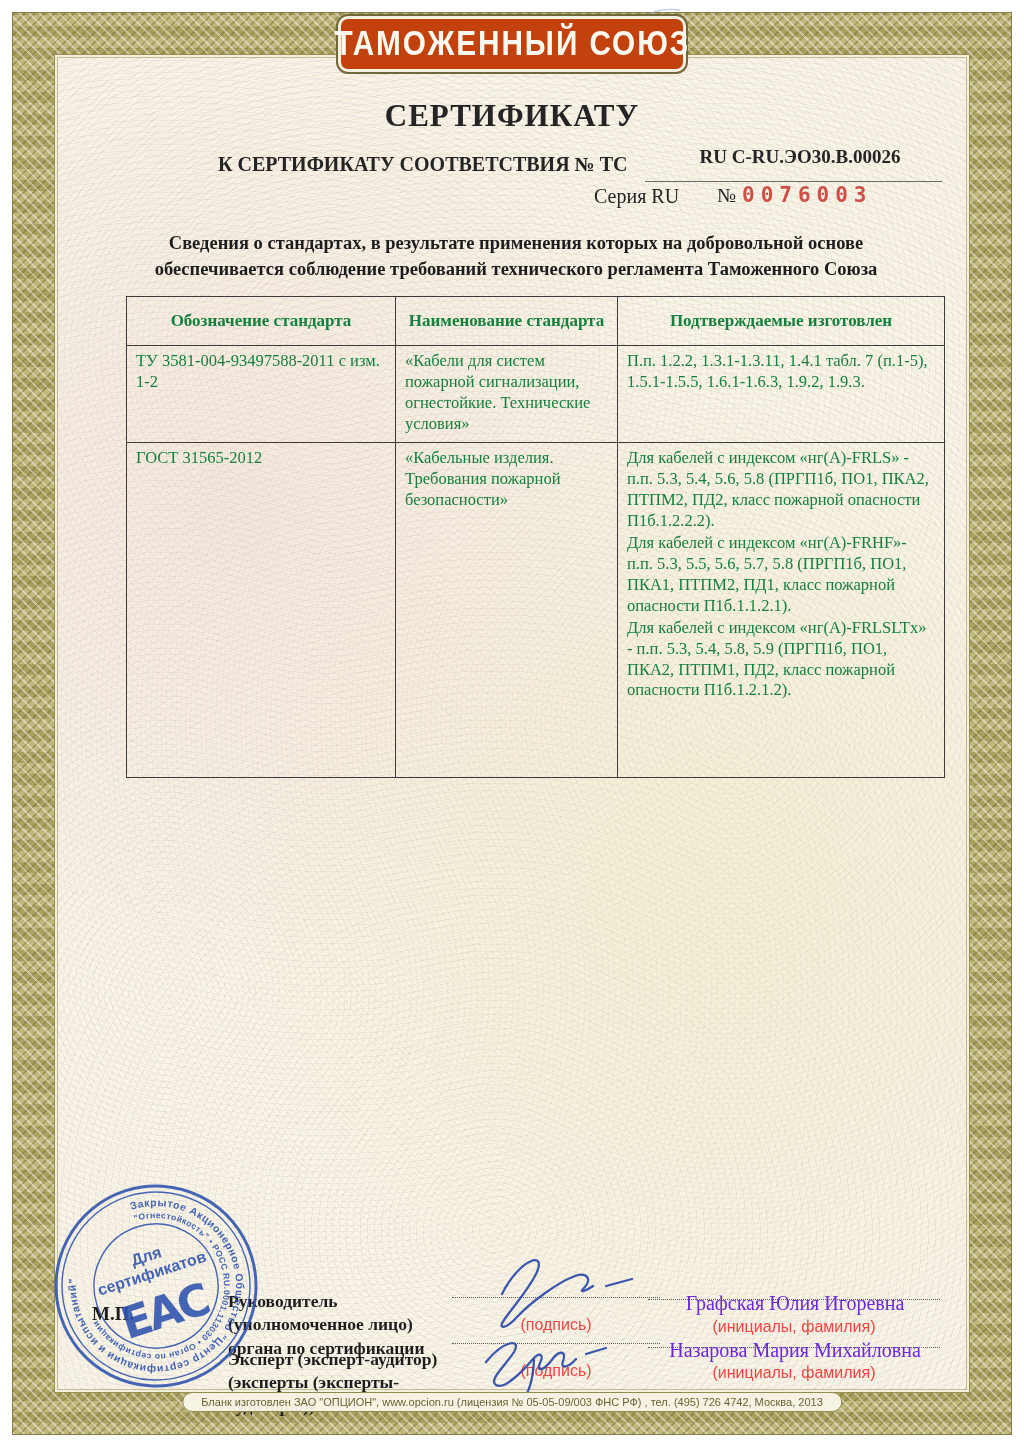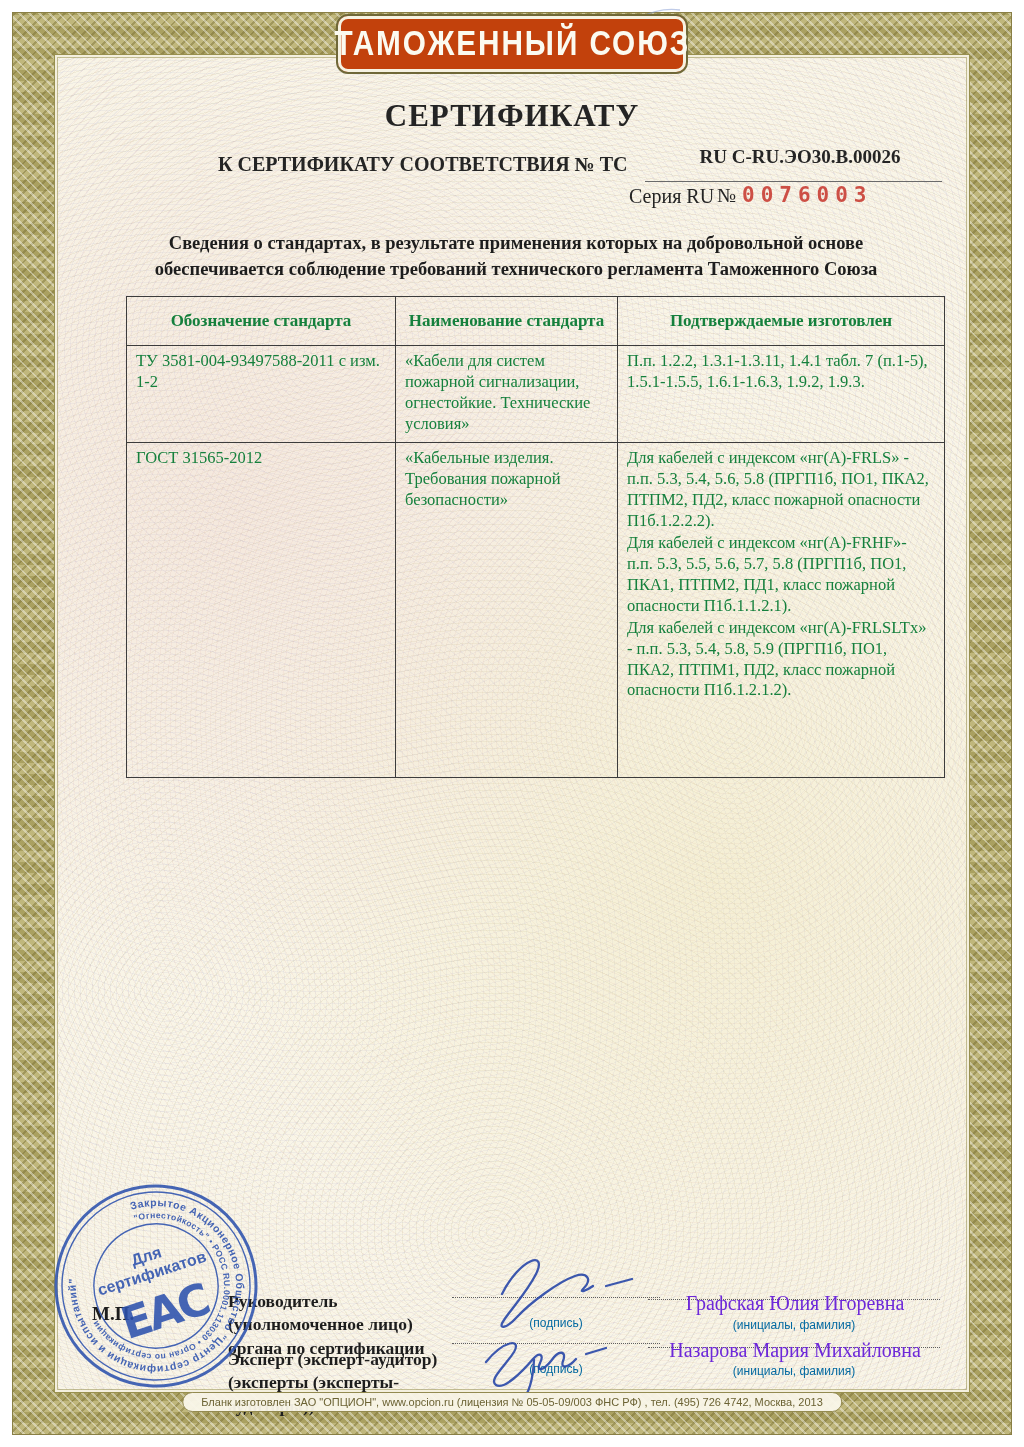--- a/index.html
+++ b/index.html
@@ -48,21 +48,21 @@
   .subtitle{
     position:absolute;top:153px;left:218px;font-size:20px;font-weight:bold;color:#242424;z-index:3;
   }
   .cert-number{
     position:absolute;top:146px;left:655px;width:290px;text-align:center;
     font-size:19px;font-weight:bold;color:#242424;z-index:3;
   }
   .cert-underline{
     position:absolute;top:181px;left:645px;width:297px;border-top:1.5px solid #6a6a6a;z-index:2;
   }
-  .series-label{position:absolute;top:185px;left:594px;font-size:20px;color:#242424;z-index:3;margin-left:35px;}
+  .series-label{position:absolute;top:185px;left:594px;font-size:20px;color:#242424;z-index:3;}
   .series-no-sign{position:absolute;top:184px;left:717px;font-size:20px;color:#242424;z-index:3;}
   .serial-number{
     position:absolute;top:183px;left:742px;font-family:"DejaVu Sans Mono", monospace;
     font-size:21px;font-weight:bold;letter-spacing:6px;color:#cd4f45;z-index:3;
   }
   .intro{
     position:absolute;top:230px;left:90px;right:82px;text-align:center;
     font-size:18.5px;font-weight:bold;line-height:1.42;color:#1d1d1d;z-index:3;
   }
   table.standards{
@@ -83,21 +83,21 @@
   .sign-label{position:absolute;left:228px;width:238px;font-size:17.5px;font-weight:bold;line-height:1.33;z-index:4;}
   .sign-label.l1{top:1290px;}
   .sign-label.l2{top:1348px;}
   .dotline{position:absolute;border-bottom:1.6px dotted #5f5f5f;z-index:3;}
   .dl-sig1{left:452px;top:1297px;width:208px;}
   .dl-sig2{left:452px;top:1343px;width:208px;}
   .dl-name1{left:648px;top:1299px;width:292px;}
   .dl-name2{left:648px;top:1347px;width:292px;}
   .under-label{
     position:absolute;text-align:center;font-family:"Liberation Sans", sans-serif;
-    font-size:12px;color:#0369a1;z-index:4;
+    font-size:16px;color:#ef4444;z-index:4;
   }
   .ul-sig1{left:452px;top:1316px;width:208px;}
   .ul-sig2{left:452px;top:1362px;width:208px;}
   .ul-name1{left:648px;top:1318px;width:292px;}
   .ul-name2{left:648px;top:1364px;width:292px;}
   .sign-name{position:absolute;left:650px;width:290px;text-align:center;font-size:20px;color:#6d28d9;z-index:4;}
   .sn-1{top:1292px;}
   .sn-2{top:1339px;}
   
   .stamp{position:absolute;left:50px;top:1180px;width:212px;height:212px;z-index:5;opacity:0.88;}

